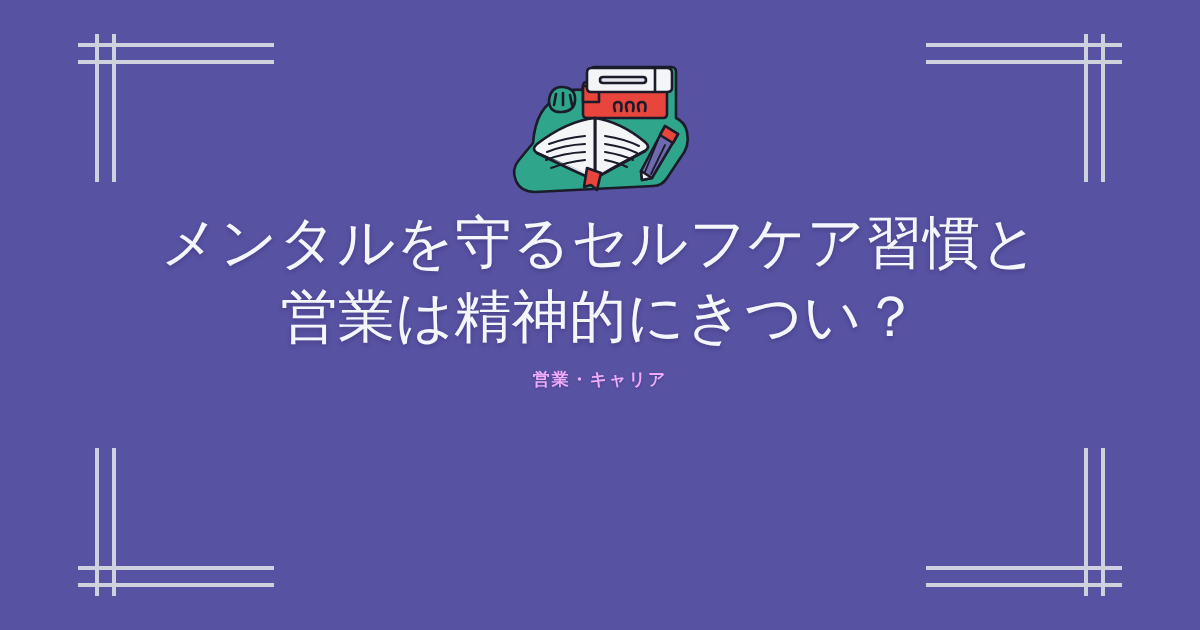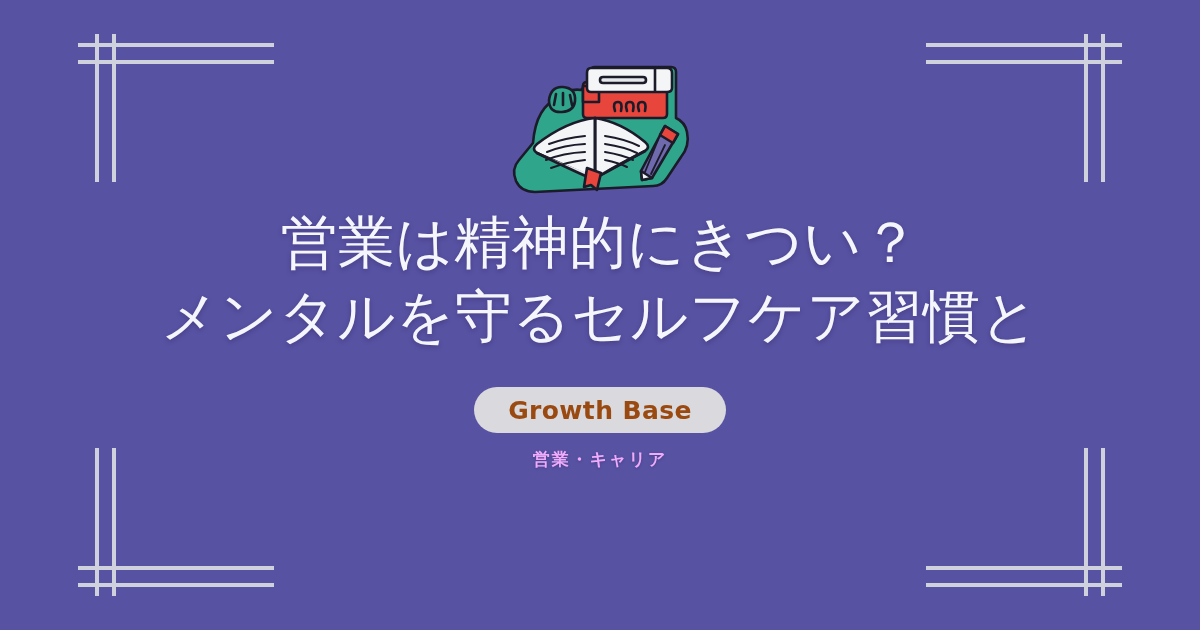--- a/index.html
+++ b/index.html
@@ -210,22 +210,21 @@
         <path d="M170 66 L183 74 L178 83 L165 75 Z" fill="#E8453C"></path>
         <path d="M146 111 L157 118 L147 120 Z" fill="#F3F5F7"></path>
         <line x1="163" y1="80" x2="150" y2="112" stroke-width="1.8"></line>
         <line x1="170" y1="85" x2="156" y2="114" stroke-width="1.8"></line>
       </g>
     </svg>
   </div>
 
   <div class="content">
     <h1 class="title">
+      <span class="ln">メンタルを守るセルフケア習慣と</span>
       <span class="ln">営業は精神的にきつい？</span>
-      <span class="ln">メンタルを守るセルフケア習慣と</span>
     </h1>
 
-    <div class="badge">Growth Base</div>
 
     <div class="category">営業・キャリア</div>
   </div>
 
 </div>
 
 </body></html>

